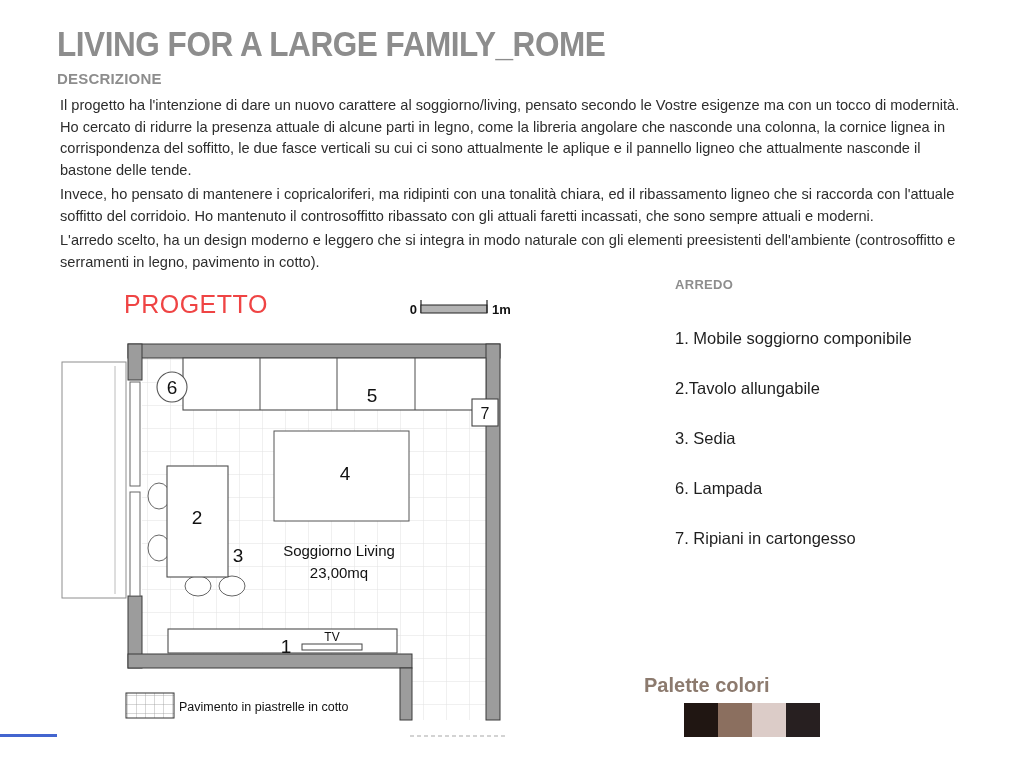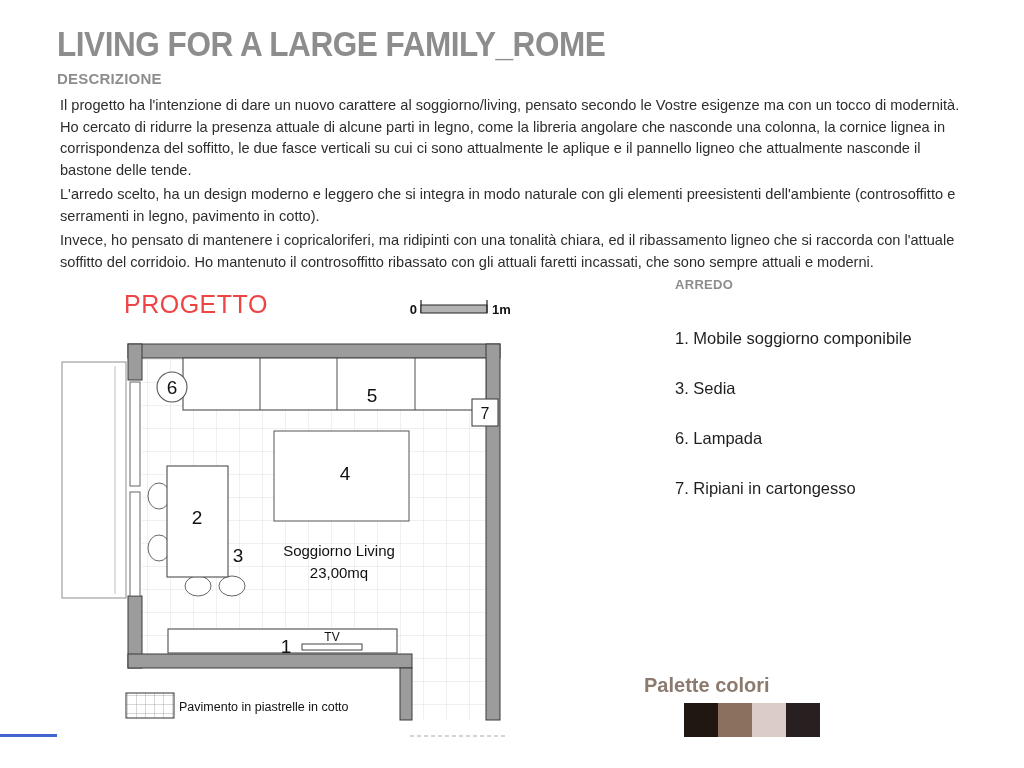--- a/index.html
+++ b/index.html
@@ -51,22 +51,22 @@
 </style>
 </head>
 <body>
 
 <div class="abs page-title">LIVING FOR A LARGE FAMILY_ROME</div>
 
 <div class="abs descr-heading">DESCRIZIONE</div>
 
 <div class="abs descr-text">
   <p>Il progetto ha l'intenzione di dare un nuovo carattere al soggiorno/living, pensato secondo le Vostre esigenze ma con un tocco di modernità. Ho cercato di ridurre la presenza attuale di alcune parti in legno, come la libreria angolare che nasconde una colonna, la cornice lignea in corrispondenza del soffitto, le due fasce verticali su cui ci sono attualmente le aplique e il pannello ligneo che attualmente nasconde il bastone delle tende.</p>
+  <p>Invece, ho pensato di mantenere i copricaloriferi, ma ridipinti con una tonalità chiara, ed il ribassamento ligneo che si raccorda con l'attuale soffitto del corridoio. Ho mantenuto il controsoffitto ribassato con gli attuali faretti incassati, che sono sempre attuali e moderni.</p>
   <p>L'arredo scelto, ha un design moderno e leggero che si integra in modo naturale con gli elementi preesistenti dell'ambiente (controsoffitto e serramenti in legno, pavimento in cotto).</p>
-  <p>Invece, ho pensato di mantenere i copricaloriferi, ma ridipinti con una tonalità chiara, ed il ribassamento ligneo che si raccorda con l'attuale soffitto del corridoio. Ho mantenuto il controsoffitto ribassato con gli attuali faretti incassati, che sono sempre attuali e moderni.</p>
 </div>
 
 <div class="abs progetto-heading">PROGETTO</div>
 
 <svg class="abs plan-svg" viewBox="0 0 465 455">
   <defs>
     <pattern id="tiles" width="23" height="23" patternUnits="userSpaceOnUse">
       <path d="M 23 0 L 0 0 0 23" fill="none" stroke="#e1e1e1" stroke-width="1"></path>
     </pattern>
     <pattern id="tilesSmall" width="9" height="9" patternUnits="userSpaceOnUse">
@@ -152,20 +152,21 @@
   <g>
     <rect x="71" y="403" width="48" height="25" fill="url(#tilesSmall)" stroke="#333" stroke-width="1"></rect>
     <text x="124" y="421" text-anchor="start" font-size="12.5" fill="#111">Pavimento in piastrelle in cotto</text>
   </g>
 </svg>
 
 <div class="abs arredo-heading">ARREDO</div>
 
 <div class="abs arredo-list">
   <div class="item">1. Mobile soggiorno componibile</div>
+  <div class="item">2.Tavolo allungabile</div>
   <div class="item">3. Sedia</div>
   <div class="item">6. Lampada</div>
   <div class="item">7. Ripiani in cartongesso</div>
 </div>
 
 <div class="abs palette-heading">Palette colori</div>
 
 <div class="abs palette-row">
   <div class="swatch" style="background-color: rgb(32, 22, 18);"></div>
   <div class="swatch" style="background-color: rgb(139, 111, 95);"></div>

